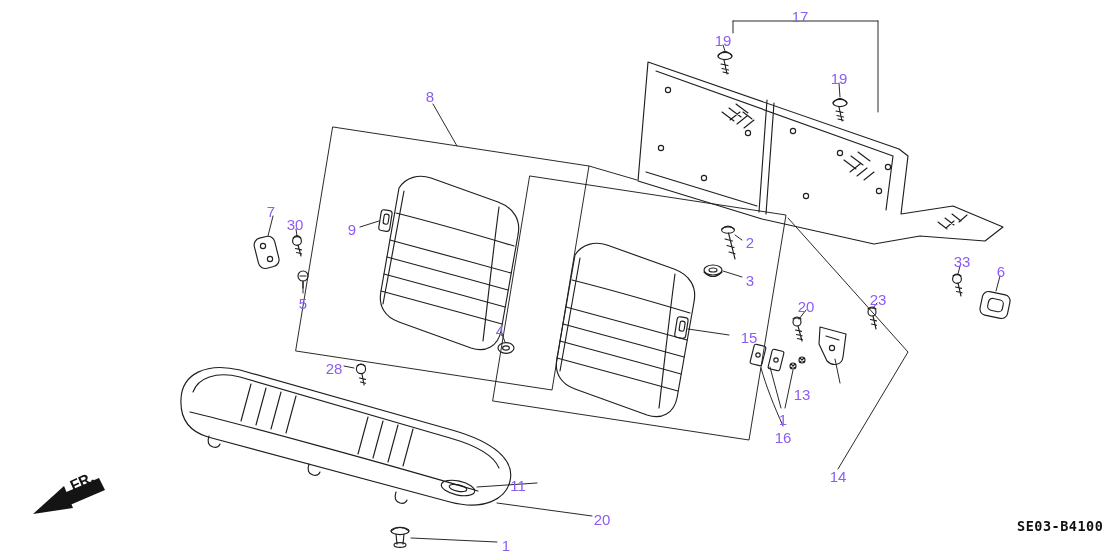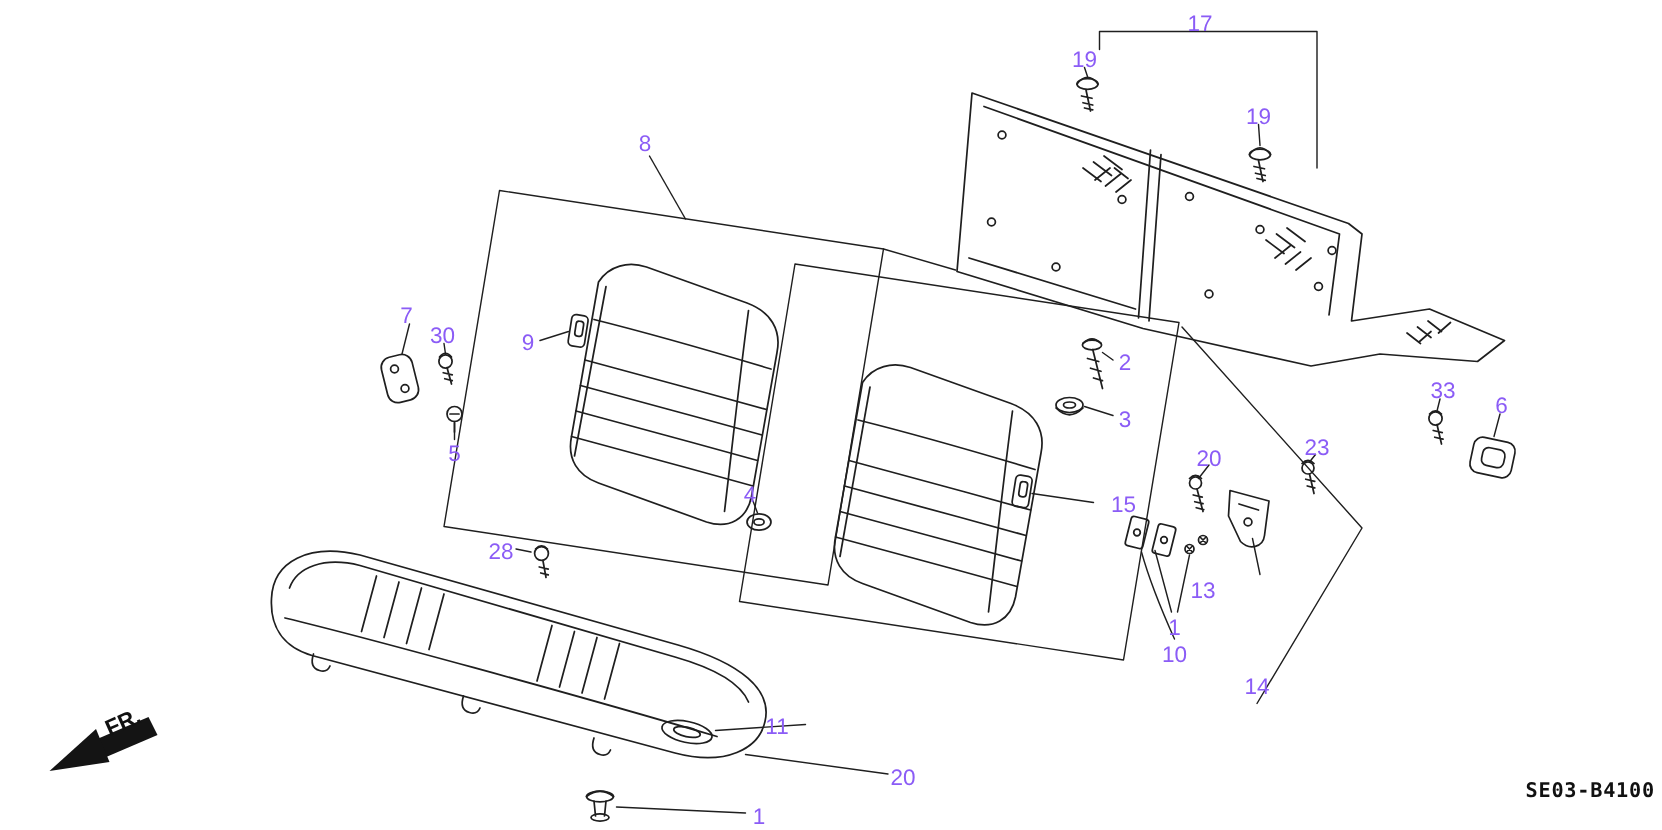--- a/index.html
+++ b/index.html
@@ -220,23 +220,23 @@
     <span class="co" style="left:352px;top:229px">9</span>
     <span class="co" style="left:303px;top:303px">5</span>
     <span class="co" style="left:750px;top:242px">2</span>
     <span class="co" style="left:750px;top:280px">3</span>
     <span class="co" style="left:500px;top:330px">4</span>
     <span class="co" style="left:749px;top:337px">15</span>
     <span class="co" style="left:806px;top:306px">20</span>
     <span class="co" style="left:878px;top:299px">23</span>
     <span class="co" style="left:802px;top:394px">13</span>
     <span class="co" style="left:783px;top:419px">1</span>
-    <span class="co" style="left:783px;top:437px">10</span>
+    <span class="co" style="left:783px;top:437px">16</span>
     <span class="co" style="left:962px;top:261px">33</span>
     <span class="co" style="left:1001px;top:271px">6</span>
     <span class="co" style="left:334px;top:368px">28</span>
     <span class="co" style="left:518px;top:485px">11</span>
     <span class="co" style="left:602px;top:519px">20</span>
     <span class="co" style="left:506px;top:545px">1</span>
-    <span class="co" style="left:838px;top:458px">14</span>
+    <span class="co" style="left:838px;top:476px">14</span>
   </div>
 
 </div>
 
 </body></html>

